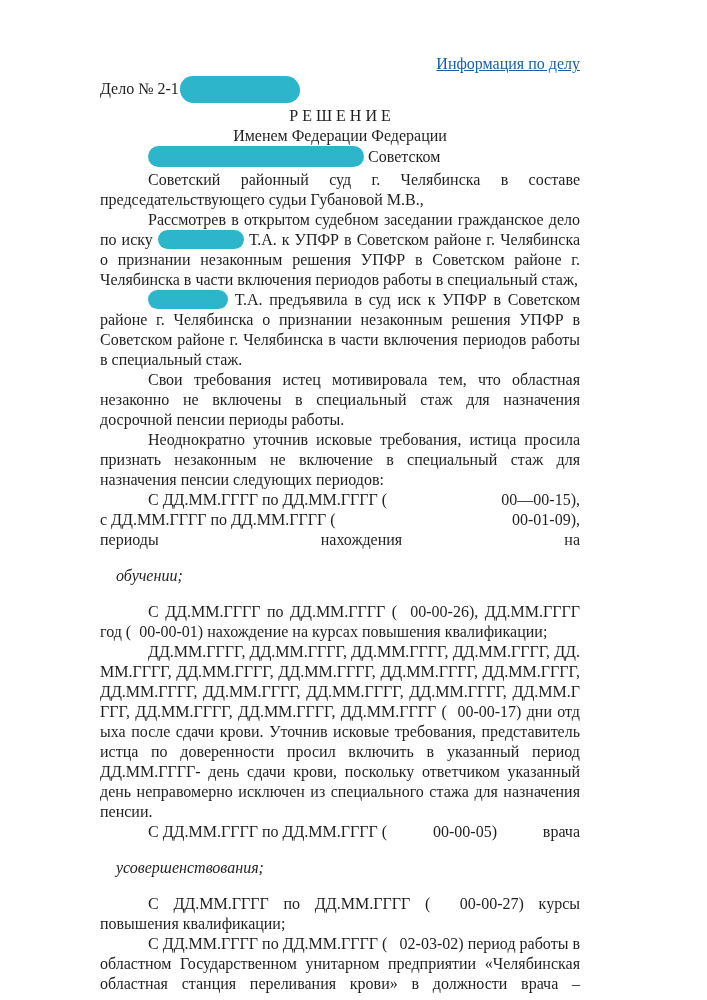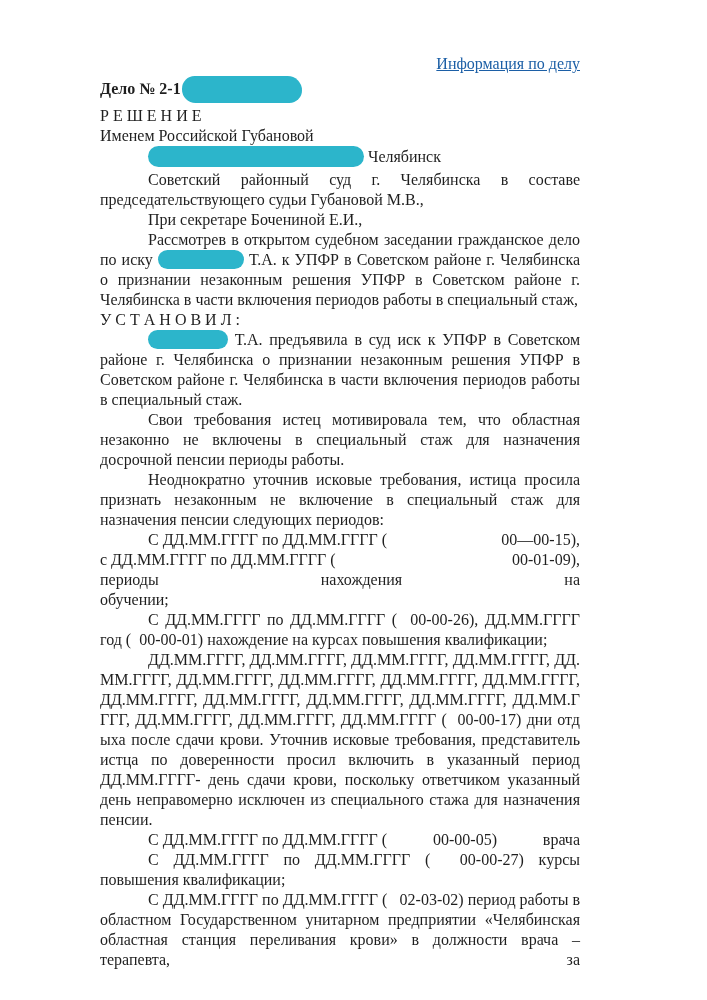--- a/index.html
+++ b/index.html
@@ -19,26 +19,26 @@
     font-size: 16px;
     line-height: 20px;
     color: #1f1f1f;
   }
   .link-row { text-align: right; margin-bottom: 2px; }
   .info-link {
     color: #1c5fa6;
     text-decoration: underline;
     cursor: pointer;
   }
-  .case-row { margin: 2px 0 0 0; height: 30px; font-weight: bold; }
-  .center { margin: 0; }
+  .case-row { margin: 2px 0 0 0; height: 30px; }
+  .center { text-align: center; margin: 0; }
   .date-row { margin: 0; padding-left: 48px; height: 24px; }
   .para { margin: 0; text-align: justify; text-indent: 48px; }
   .para.justify-last { text-align-last: justify; }
-  .plain { margin: 0; }
+  .plain { margin: 16px; font-style: italic; }
   .flexline { display: flex; justify-content: space-between; font-family: Liberation Serif, serif; }
   .flexline.indent { padding-left: 48px; }
   .redact {
     display: inline-block;
     background: #2cb5cb;
     border-radius: 14px;
   }
   .r-case { width: 120px; height: 27px; vertical-align: -9px; margin-left: 1px; border-radius: 14px 16px 14px 15px; }
   .r-date { width: 216px; height: 21px; vertical-align: -5px; border-radius: 11px; }
   .r-name { width: 86px; height: 19px; vertical-align: -4px; border-radius: 10px; }
@@ -52,35 +52,33 @@
 
   <div class="link-row">
     <a class="info-link">Информация по делу</a>
   </div>
 
   <div class="case-row">
     <span>Дело № 2-1</span><span class="redact r-case"></span>
   </div>
 
   <div class="center">Р Е Ш Е Н И Е</div>
-  <div class="center">Именем Российской Губановой</div>
+  <div class="center">Именем Федерации Федерации</div>
 
   <div class="date-row">
     <span class="redact r-date"></span>
-    <span>Челябинск</span>
+    <span>Советском</span>
   </div>
 
   <p class="para">Советский районный суд г. Челябинска в составе председательствующего судьи Губановой М.В.,</p>
-  <p class="para">При секретаре Бочениной Е.И.,</p>
 
   <p class="para"><span>Рассмотрев в открытом судебном заседании гражданское дело по иску</span>
     <span class="redact r-name"></span>
     <span>Т.А. к УПФР в Советском районе г. Челябинска о признании незаконным решения УПФР в Советском районе г. Челябинска в части включения периодов работы в специальный стаж,</span></p>
 
-  <div class="center">У С Т А Н О В И Л :</div>
 
   <p class="para"><span class="redact r-name2"></span>
     <span>Т.А. предъявила в суд иск к УПФР в Советском районе г. Челябинска о признании незаконным решения УПФР в Советском районе г. Челябинска в части включения периодов работы в специальный стаж.</span></p>
 
   <p class="para">Свои требования истец мотивировала тем, что областная незаконно не включены в специальный стаж для назначения досрочной пенсии периоды работы.</p>
   <p class="para">Неоднократно уточнив исковые требования, истица просила признать незаконным не включение в специальный стаж для назначения пенсии следующих периодов:</p>
 
   <div class="flexline indent">
     <span>С ДД.ММ.ГГГГ по ДД.ММ.ГГГГ (</span>
       <span>00—00-15),</span>
@@ -99,18 +97,19 @@
   <p class="para">С ДД.ММ.ГГГГ по ДД.ММ.ГГГГ (&nbsp;&nbsp;00-00-26), ДД.ММ.ГГГГ год (&nbsp;&nbsp;00-00-01) нахождение на курсах повышения квалификации;</p>
 
   <p class="para"><span class="break-dates">ДД.ММ.ГГГГ, ДД.ММ.ГГГГ, ДД.ММ.ГГГГ, ДД.ММ.ГГГГ, ДД.ММ.ГГГГ, ДД.ММ.ГГГГ, ДД.ММ.ГГГГ, ДД.ММ.ГГГГ, ДД.ММ.ГГГГ, ДД.ММ.ГГГГ, ДД.ММ.ГГГГ, ДД.ММ.ГГГГ, ДД.ММ.ГГГГ, ДД.ММ.ГГГГ, ДД.ММ.ГГГГ, ДД.ММ.ГГГГ, ДД.ММ.ГГГГ (&nbsp;&nbsp;00-00-17) дни отдыха после сдачи крови.</span>
     <span>Уточнив исковые требования, представитель истца по доверенности просил включить в указанный период ДД.ММ.ГГГГ- день сдачи крови, поскольку ответчиком указанный день неправомерно исключен из специального стажа для назначения пенсии.</span></p>
 
   <div class="flexline indent">
     <span>С ДД.ММ.ГГГГ по ДД.ММ.ГГГГ (</span>
       <span>00-00-05)</span>
       <span>врача</span>
   </div>
+  <div class="plain">усовершенствования;</div>
 
   <p class="para">С ДД.ММ.ГГГГ по ДД.ММ.ГГГГ (&nbsp;&nbsp;00-00-27) курсы повышения квалификации;</p>
 
   <p class="para justify-last">С ДД.ММ.ГГГГ по ДД.ММ.ГГГГ (&nbsp;&nbsp;&nbsp;02-03-02) период работы в областном Государственном унитарном предприятии «Челябинская областная станция переливания крови» в должности врача – терапевта, за</p>
 
 </div>
 
 </body></html>

